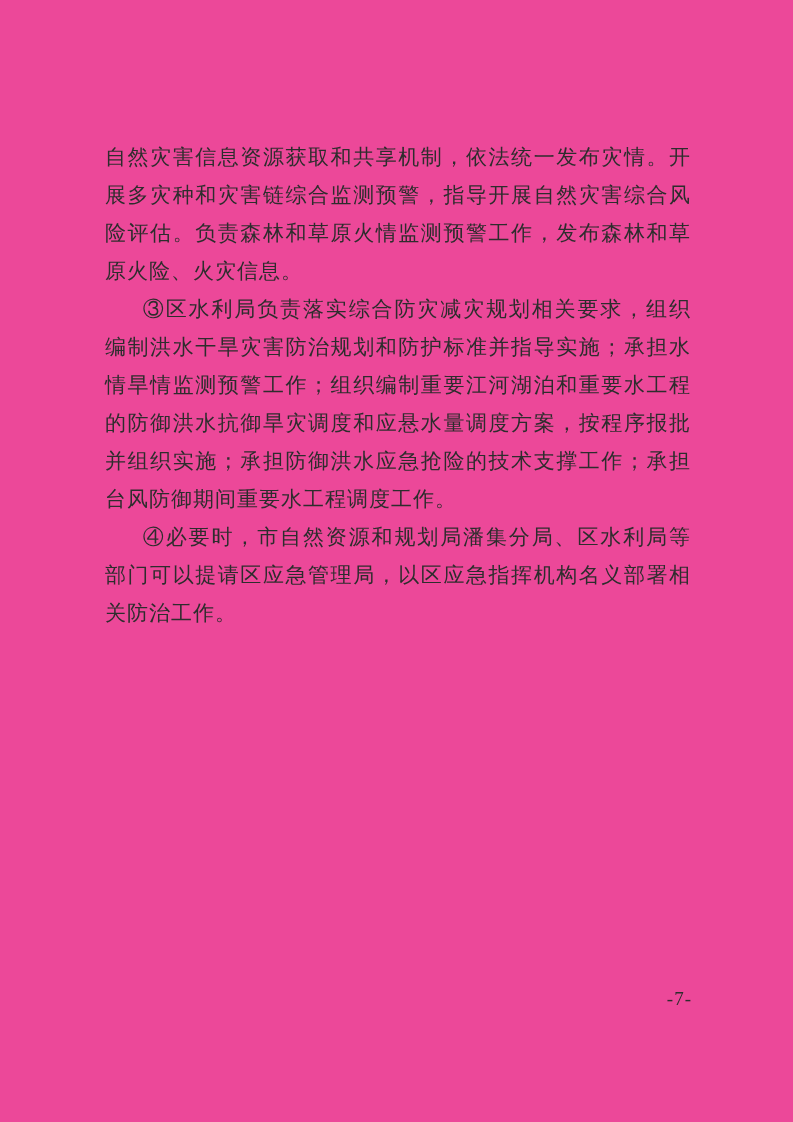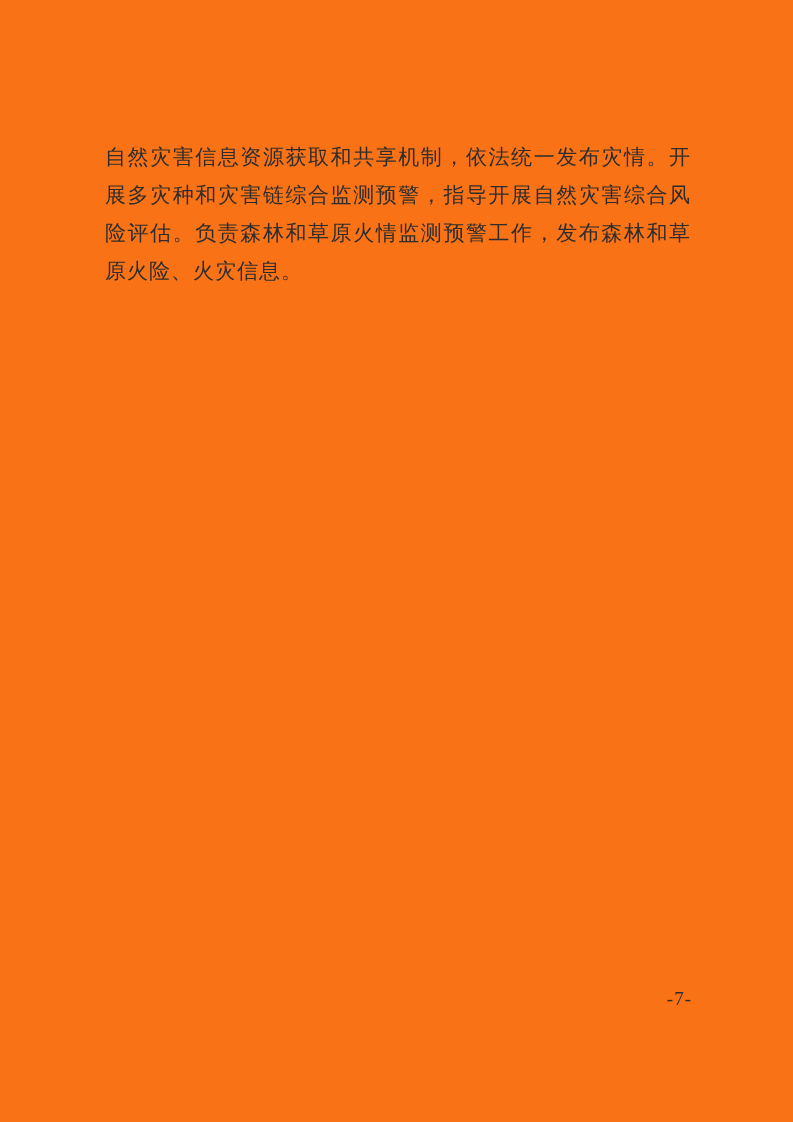--- a/index.html
+++ b/index.html
@@ -5,21 +5,21 @@
   html, body {
     margin: 0;
     padding: 0;
     background: #ffffff;
   }
   .page {
     position: relative;
     width: 793px;
     height: 1122px;
     margin: 0 auto;
-    background: #f97316;
+    background: #ec4899;
     overflow: hidden;
     font-family: "Liberation Serif", "DejaVu Serif", serif;
   }
   .content {
     position: absolute;
     left: 105px;
     top: 138px;
     width: 586px;
     color: #2d2d2d;
     font-size: 21px;
@@ -44,15 +44,17 @@
     letter-spacing: 1px;
     font-family: "Liberation Serif", "DejaVu Serif", serif;
   }
 </style>
 </head>
 <body>
 
 <div class="page">
   <div class="content">
     <p>自然灾害信息资源获取和共享机制，依法统一发布灾情。开展多灾种和灾害链综合监测预警，指导开展自然灾害综合风险评估。负责森林和草原火情监测预警工作，发布森林和草原火险、火灾信息。</p>
+    <p class="indent">③区水利局负责落实综合防灾减灾规划相关要求，组织编制洪水干旱灾害防治规划和防护标准并指导实施；承担水情旱情监测预警工作；组织编制重要江河湖泊和重要水工程的防御洪水抗御旱灾调度和应悬水量调度方案，按程序报批并组织实施；承担防御洪水应急抢险的技术支撑工作；承担台风防御期间重要水工程调度工作。</p>
+    <p class="indent">④必要时，市自然资源和规划局潘集分局、区水利局等部门可以提请区应急管理局，以区应急指挥机构名义部署相关防治工作。</p>
   </div>
   <div class="page-number">-7-</div>
 </div>
 
 </body></html>

